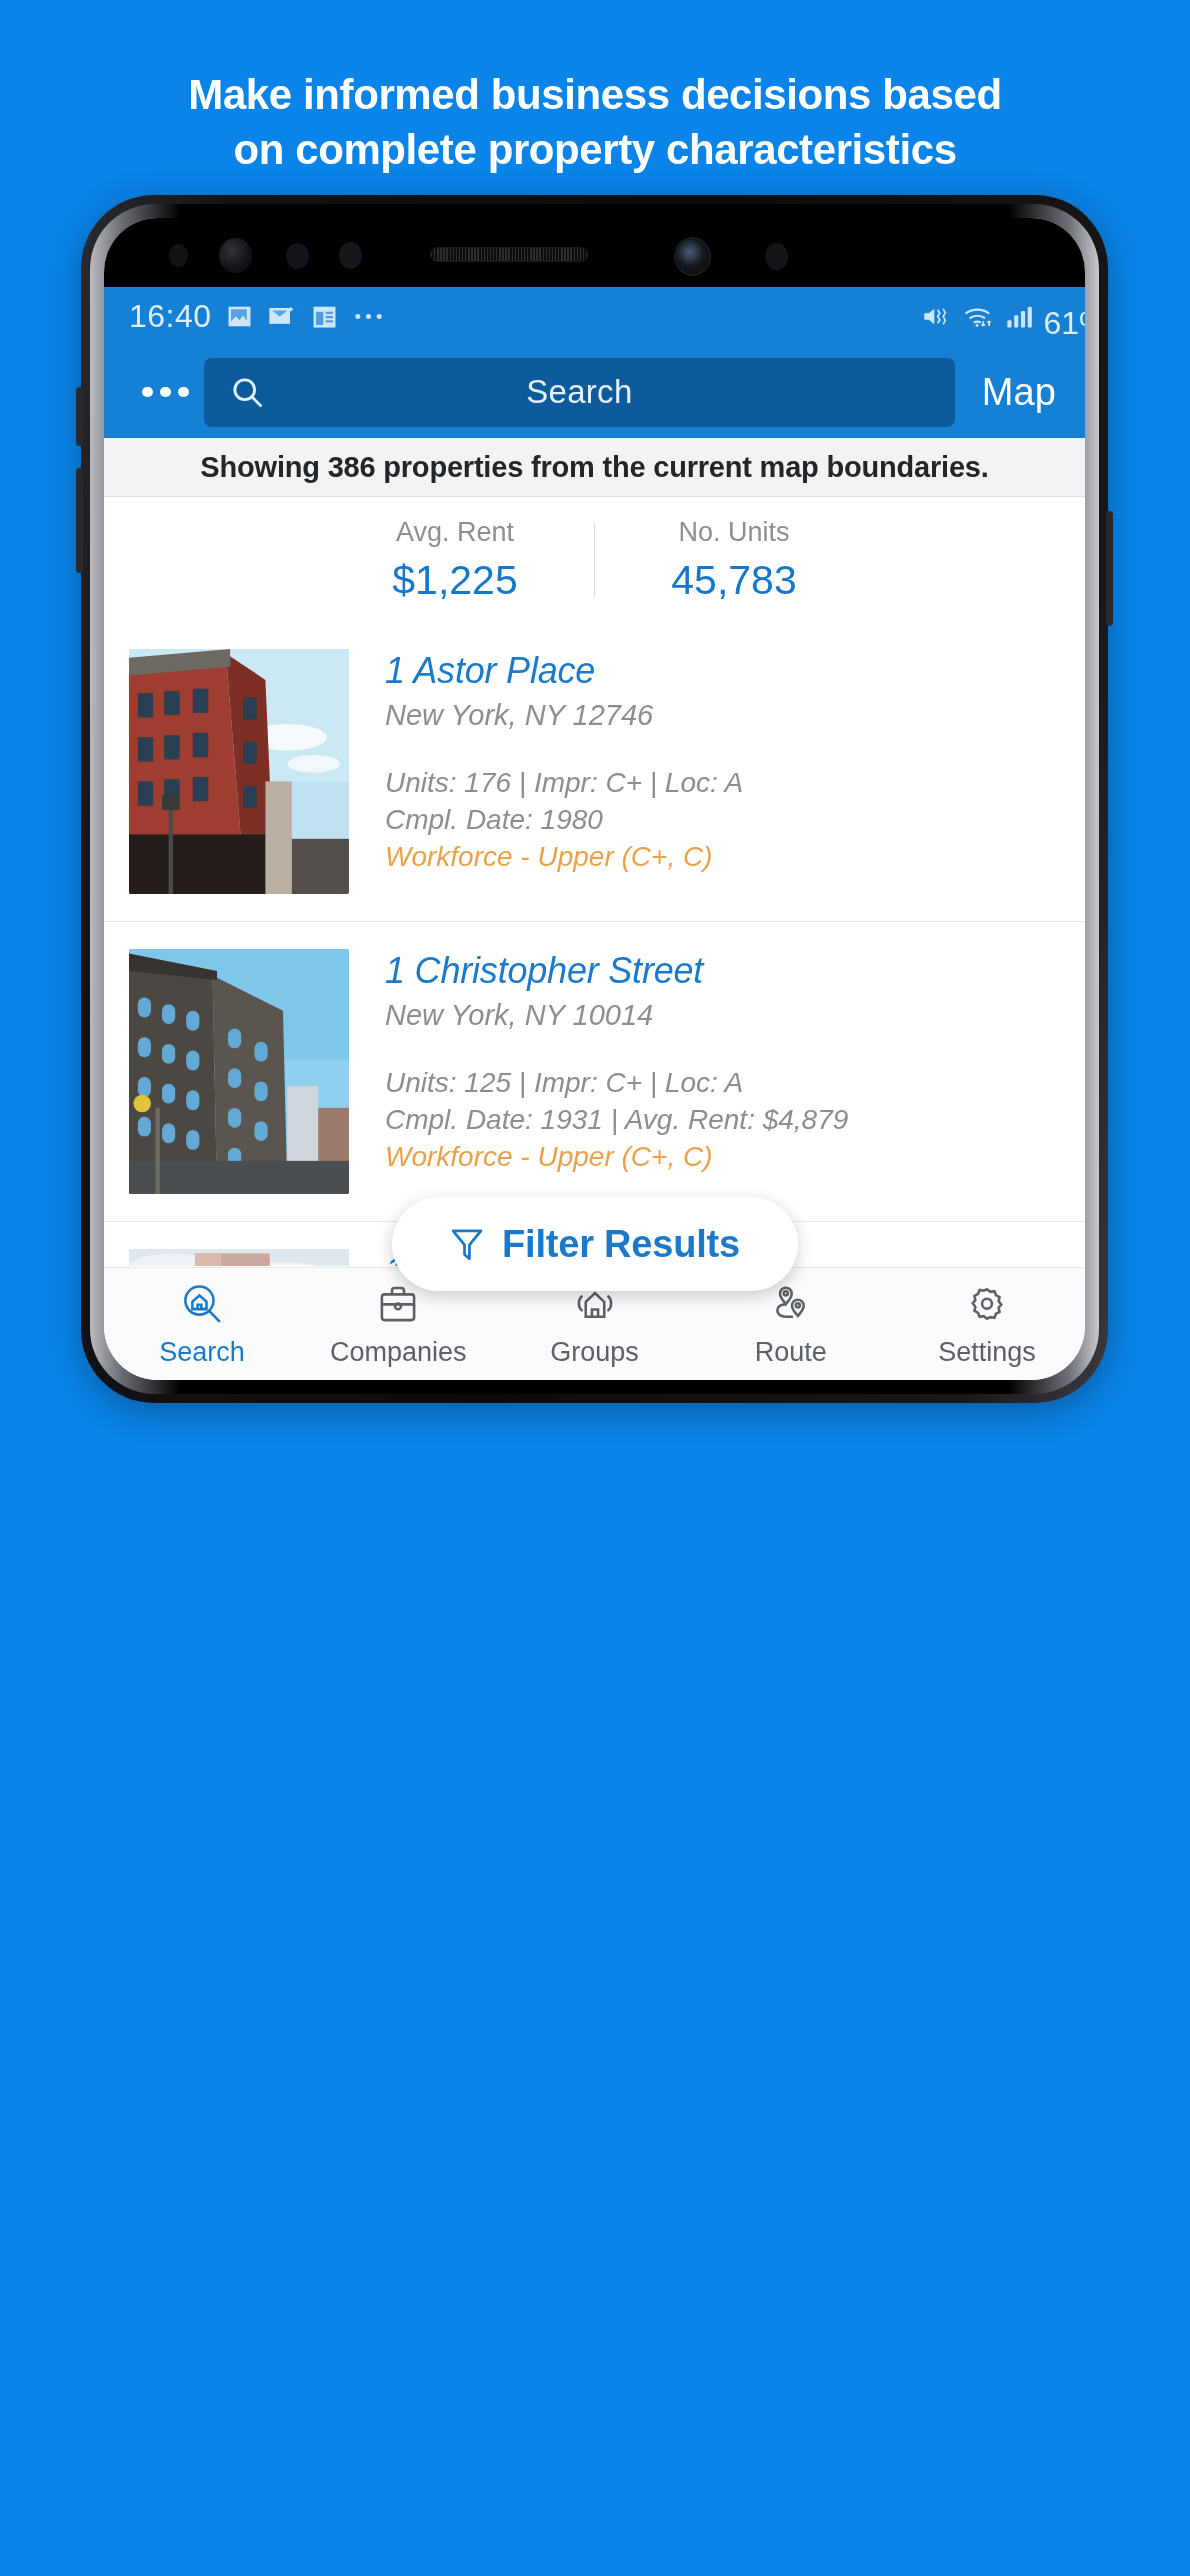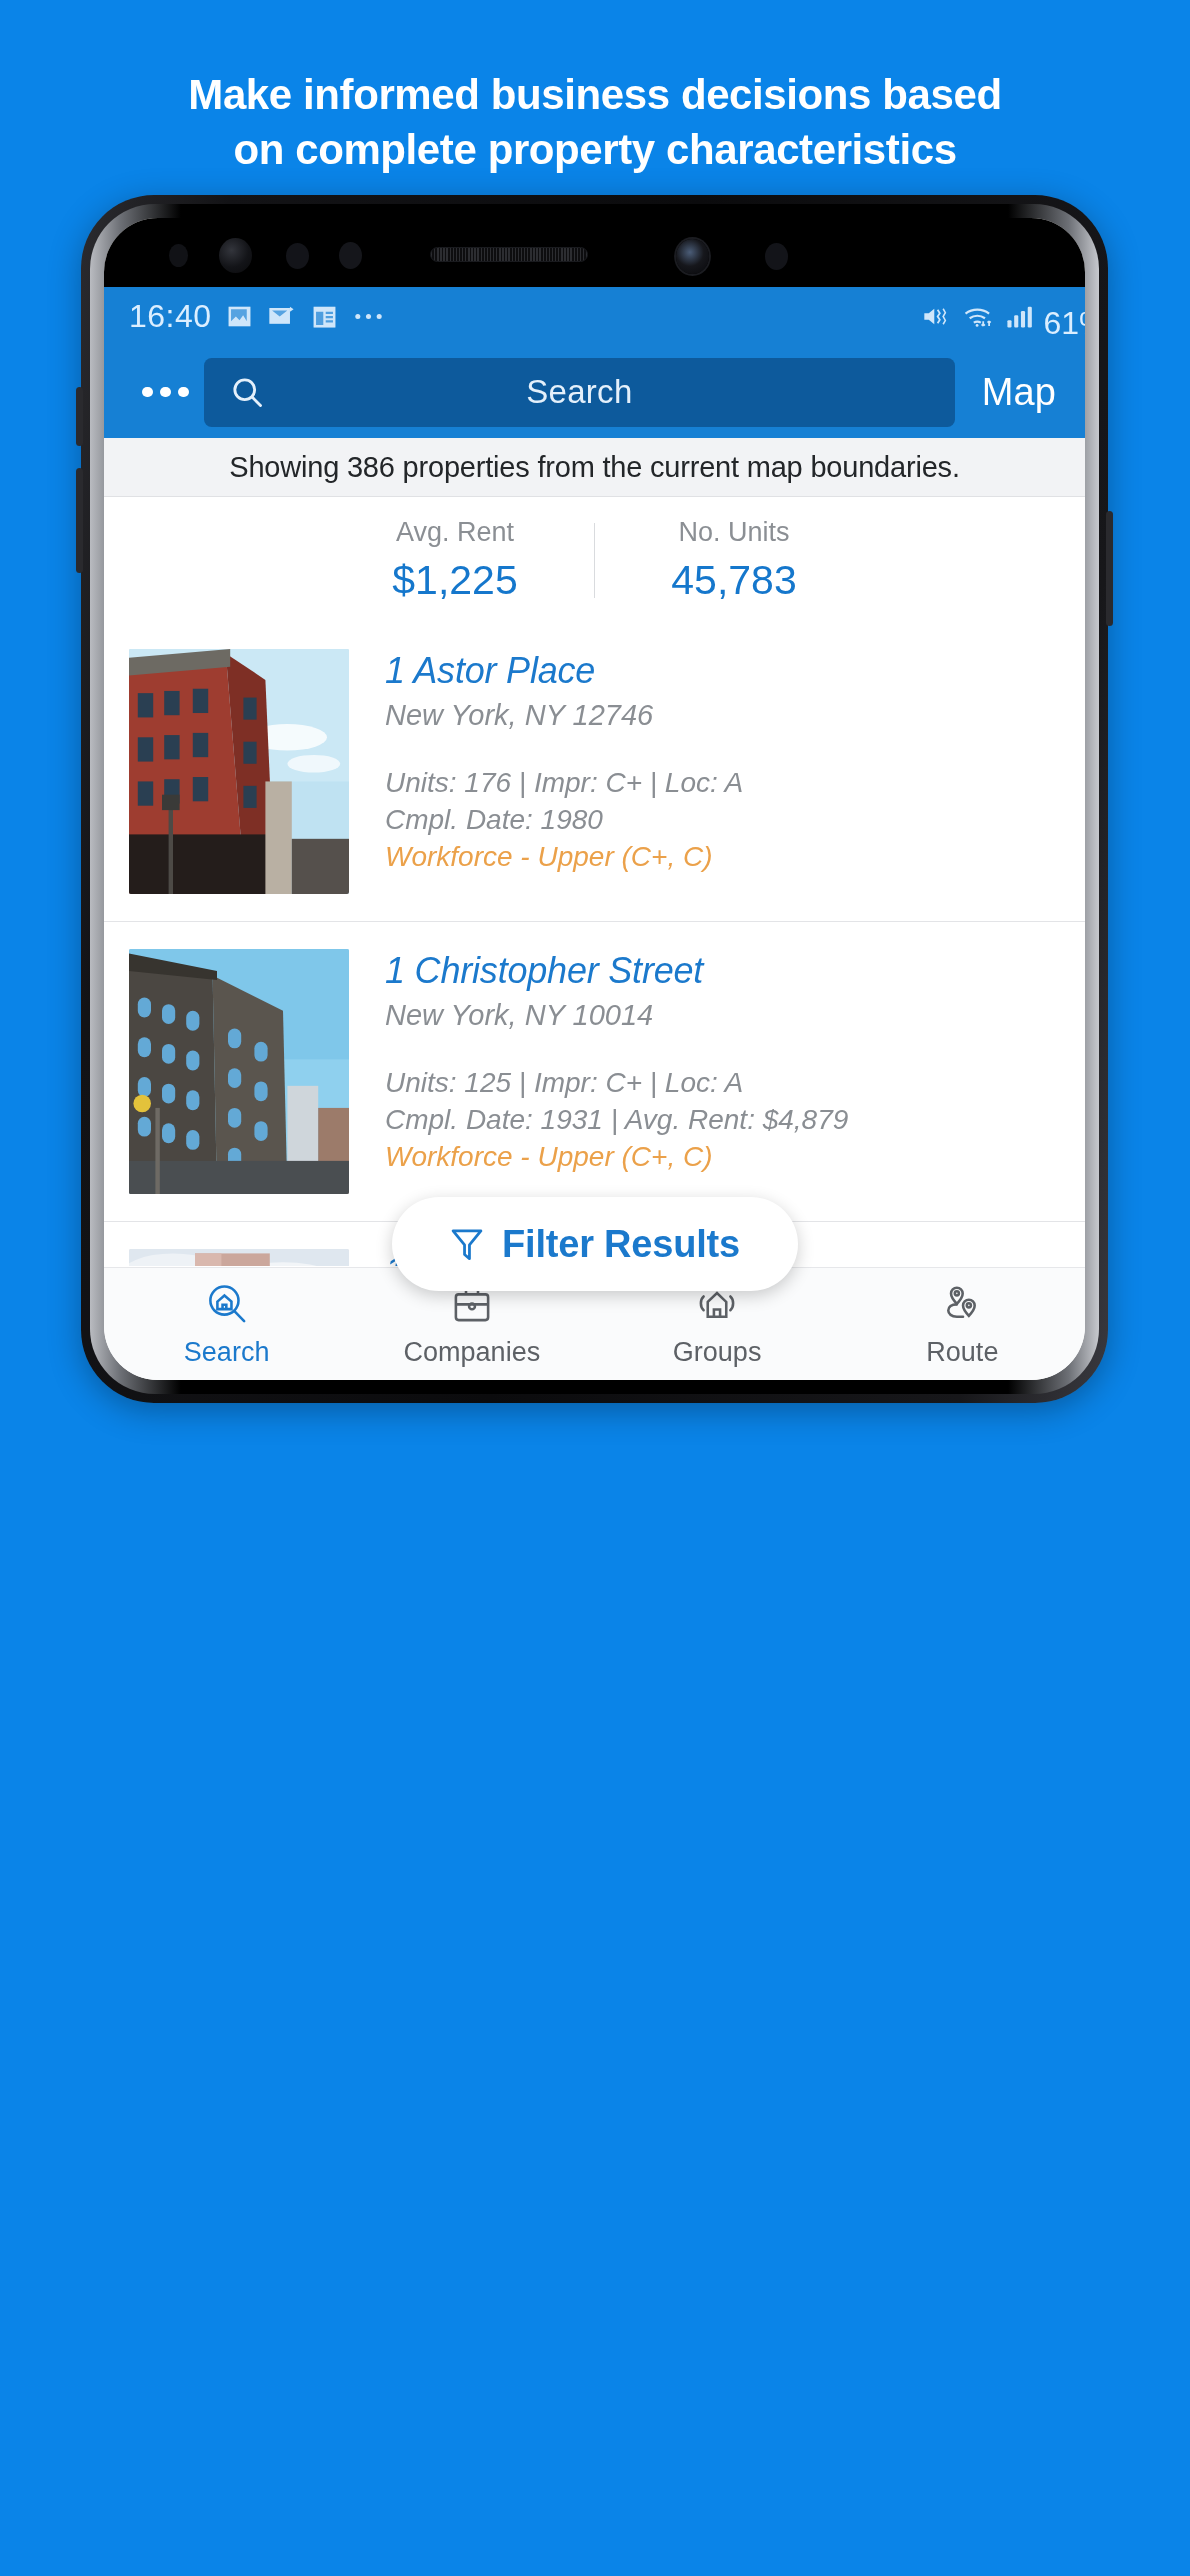--- a/index.html
+++ b/index.html
@@ -103,21 +103,21 @@
   .search-ph{
     width:100%; text-align:center; color:#e4f0fb; font-size:33px; letter-spacing:0.3px;
   }
   .map-btn{ color:#ffffff; font-size:38px; padding-left:21px; padding-right:3.8px; letter-spacing:0.2px; }
 
   
   .notice{
     position:absolute; left:0; top:220px; width:981px; height:59px;
     background:#f2f3f5; border-bottom:1px solid #e0e1e4;
     display:flex; align-items:center; justify-content:center;
-    font-size:29px; color:#232629; font-weight:normal;
+    font-size:29px; color:#232629; font-weight:bold;
     letter-spacing:-0.2px;
   }
 
   
   .stats{
     position:absolute; left:0; top:280px; width:981px; height:125px;
     background:#fff; display:flex; align-items:center; justify-content:center;
   }
   .stat{ width:278px; text-align:center; }
   .stat .lbl{ font-size:27px; color:#8b8f94; margin-bottom:9.6px; }
@@ -469,17 +469,24 @@
       <div class="nav-item">
         <svg width="48" height="48" viewBox="0 0 28 28" fill="none" stroke="#5d6166" stroke-width="1.5">
           <path d="M11 4.5c-1.9 0-3.4 1.5-3.4 3.4 0 2.4 3.4 6 3.4 6s3.4-3.6 3.4-6c0-1.9-1.5-3.4-3.4-3.4z"></path>
           <circle cx="11" cy="7.8" r="1.2"></circle>
           <path d="M18 11.5c-1.9 0-3.4 1.5-3.4 3.4 0 2.4 3.4 6 3.4 6s3.4-3.6 3.4-6c0-1.9-1.5-3.4-3.4-3.4z"></path>
           <circle cx="18" cy="14.8" r="1.2"></circle>
           <path d="M11 14.2c-3.2 0-5 1.6-5 3.6s1.9 3.6 5 3.6h3.6" stroke-linecap="round"></path>
         </svg>
         <div class="nlbl">Route</div>
       </div>
+      <div class="nav-item">
+        <svg width="48" height="48" viewBox="0 0 28 28" fill="none" stroke="#5d6166" stroke-width="1.5">
+          <path d="M14 5.4l1.9 1.5 2.4-.4.9 2.3 2.1 1.2-.5 2.4 1.5 1.9-1.5 1.9.5 2.4-2.1 1.2-.9 2.3-2.4-.4L14 22.6l-1.9-1.5-2.4.4-.9-2.3-2.1-1.2.5-2.4L5.7 13.6l1.5-1.9-.5-2.4 2.1-1.2.9-2.3 2.4.4z"></path>
+          <circle cx="14" cy="13.8" r="2.9"></circle>
+        </svg>
+        <div class="nlbl">Settings</div>
+      </div>
     </div>
 
   </div>
 </div>
 
 
 </body></html>

